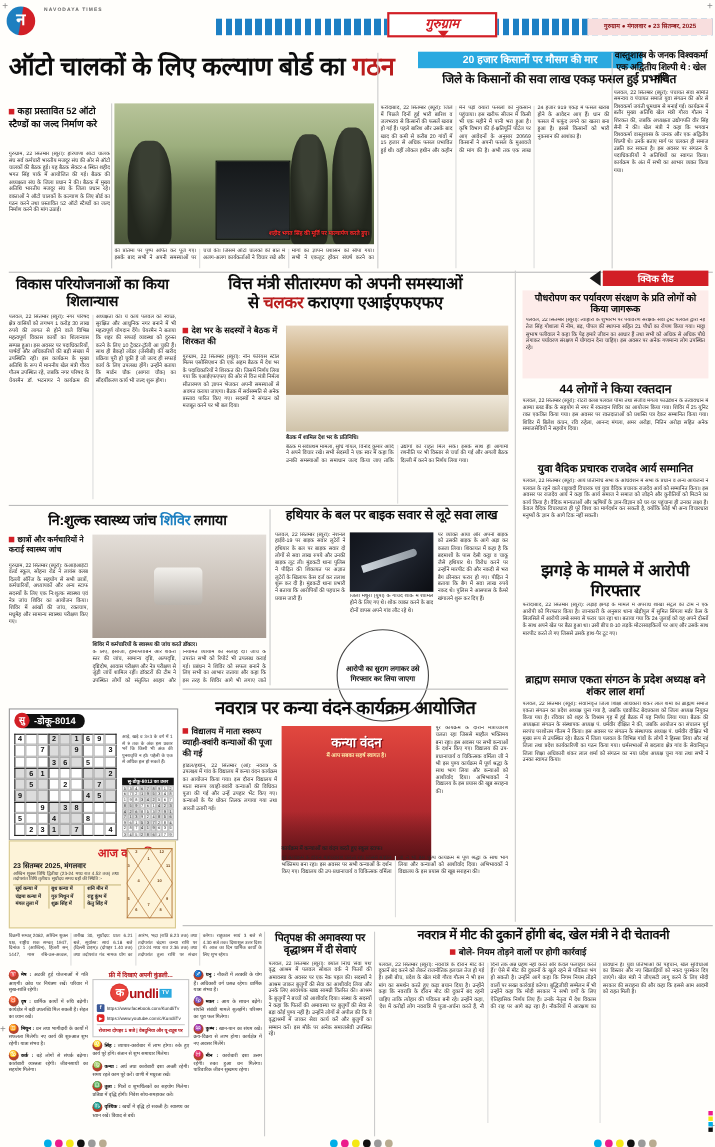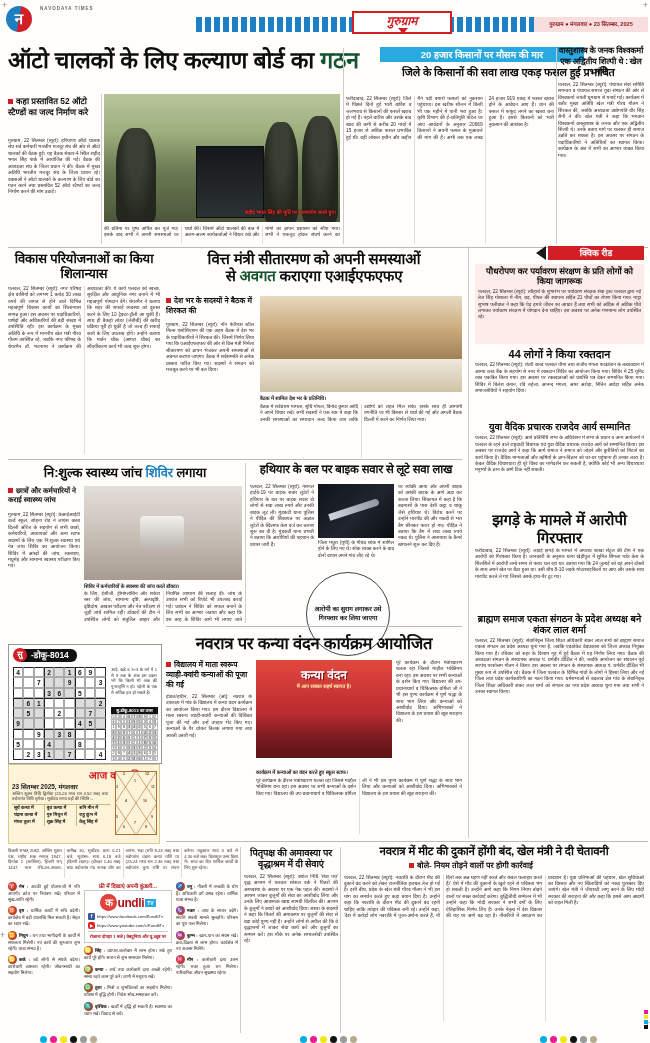--- a/index.html
+++ b/index.html
@@ -17,21 +17,21 @@
   
   #mast-logo{width:26px;height:26px;border-radius:50%;background:linear-gradient(100deg,#1d7fc0 48%,#d21f26 52%);color:#fff;font-weight:800;font-size:15px;text-align:center;line-height:26px;}
   #mast-small{font-size:4.5px;color:#666;letter-spacing:1px;font-weight:700;}
   #mast-title{background:#d21f26;color:#fff;font-weight:800;font-size:14.5px;text-align:center;line-height:23px;width:152px;height:23px;box-shadow:2px 2px 0 #8c1114;}
   #stripes{height:15px;background:repeating-linear-gradient(90deg,#1d80c4 0 6px,#fff 6px 9px);}
   #badge{background:#fff;border:2px solid #d21f26;color:#d21f26;font-weight:800;font-style:italic;font-size:12px;text-align:center;line-height:17px;height:19px;width:96px;}
   #badge::after{content:"";position:absolute;left:44px;bottom:-7px;border:5px solid transparent;border-top:6px solid #d21f26;}
   #datebox{background:#f8dede;color:#8a1518;font-weight:700;font-size:5.6px;text-align:center;line-height:15px;height:15px;width:114px;}
   
   .hl{font-weight:800;color:#0d0d0d;letter-spacing:-0.2px;}
-  .red{color:#14532d;}
+  .red{color:#b91c1c;}
   .blue{color:#1d7fc0;}
   #farm-band{background:#29a9e0;color:#fff;font-weight:700;font-size:9.5px;text-align:center;line-height:15px;height:15px;}
   
   .photo{overflow:hidden;}
   .ph-cap-on{position:absolute;right:4px;bottom:6px;color:#ff2a2a;font-weight:700;font-size:5.2px;text-shadow:0 0 2px #000;}
   #photo1{background:linear-gradient(180deg,#b8c49a 0%,#9daf7e 30%,#6b7a52 60%,#4c573b 100%);}
   #photo1 .fig{position:absolute;background:radial-gradient(ellipse at 50% 20%,#3a3f33 0 30%,#23271e 70%);border-radius:40% 40% 10% 10%;}
   #photo1 .mon{position:absolute;left:92px;top:52px;width:66px;height:70px;background:linear-gradient(180deg,#15181a,#2c3134);border:1px solid #0c0e10;}
   #photo2{background:linear-gradient(180deg,#e8d9c2 0%,#c9a97a 35%,#9a7c55 70%,#6e583c 100%);}
   #photo2 .tbl{position:absolute;left:0;bottom:0;width:100%;height:34%;background:linear-gradient(180deg,#efe8da,#cfc2a8);}
@@ -149,21 +149,21 @@
   <div class="abs vline" style="left:343px;top:48px;height:196px"></div>
   <div class="abs vline" style="left:556px;top:48px;height:196px"></div>
   <div class="abs hline" style="left:8px;top:247px;width:640px"></div>
 
   <div class="abs" style="left:8px;top:252px;width:152px">
     <div class="hl" style="font-size:13px;line-height:1.15;text-align:center">विकास परियोजनाओं का किया शिलान्यास</div>
     <div class="body cols2" style="margin-top:4px;height:168px">पलवल, 22 सितम्बर (ब्यूरो): नगर परिषद क्षेत्र वासियों को लगभग 1 करोड़ 30 लाख रुपये की लागत से होने वाले विभिन्न महत्वपूर्ण विकास कार्यों का शिलान्यास सम्पन्न हुआ। इस अवसर पर पदाधिकारियों, पार्षदों और अधिकारियों की बड़ी संख्या में उपस्थिति रही। इस कार्यक्रम के मुख्य अतिथि के रूप में माननीय खेल मंत्री गौरव गौतम उपस्थित रहे, जबकि नगर परिषद के चेयरमैन डॉ. भटनागर ने कार्यक्रम की अध्यक्षता की। ये कार्य पलवल को स्वच्छ, सुरक्षित और आधुनिक नगर बनाने में भी महत्वपूर्ण योगदान देंगे। चेयरमैन ने बताया कि शहर की सफाई व्यवस्था को दुरुस्त करने के लिए 10 ट्रैक्टर-ट्रॉली आ चुकी हैं। साथ ही बैकहो लोडर (जेसीबी) की खरीद प्रक्रिया पूरी हो चुकी है जो जल्द ही सफाई कार्य के लिए उपलब्ध होंगे। उन्होंने बताया कि मार्डन चौक (आगरा चौक) का सौंदर्यीकरण कार्य भी जल्द शुरू होगा।</div>
   </div>
 
   <div class="abs" style="left:166px;top:250px;width:296px">
-    <div class="hl" style="font-size:15px;line-height:1.15;text-align:center"><span>वित्त मंत्री सीतारमण को अपनी समस्याओं</span><br><span>से </span><span class="red">अवगत</span><span> कराएगा एआईएफएफए</span></div>
+    <div class="hl" style="font-size:15px;line-height:1.15;text-align:center"><span>वित्त मंत्री सीतारमण को अपनी समस्याओं</span><br><span>से </span><span class="red">चलकर</span><span> कराएगा एआईएफएफए</span></div>
   </div>
   <div class="abs kick" style="left:166px;top:296px;width:88px">देश भर के सदस्यों ने बैठक में शिरकत की</div>
   <div class="abs body" style="left:166px;top:322px;width:88px;height:136px">गुरुग्राम, 22 सितम्बर (ब्यूरो): नॉन फेरियस स्टील मिल्स एसोसिएशन की एक अहम बैठक में देश भर के पदाधिकारियों ने शिरकत की। जिसमें निर्णय लिया गया कि एआईएफएफए की ओर से वित्त मंत्री निर्मला सीतारमण को ज्ञापन भेजकर अपनी समस्याओं से अवगत कराया जाएगा। बैठक में सर्वसम्मति से अनेक प्रस्ताव पारित किए गए। सदस्यों ने संगठन को मजबूत करने पर भी बल दिया।</div>
   <div id="photo2" class="abs photo" style="left:260px;top:296px;width:202px;height:96px">
       <span class="tbl"></span>
     </div>
   <div class="abs cap" style="left:260px;top:395px;width:202px">बैठक में शामिल देश भर के प्रतिनिधि।</div>
   <div class="abs body cols2" style="left:260px;top:404px;width:202px;height:54px">बैठक में सर्वप्रथम मामला, सुधि गोयल, विनोद कुमार आदि ने अपने विचार रखे। सभी सदस्यों ने एक स्वर में कहा कि उनकी समस्याओं का समाधान जल्द किया जाए ताकि उद्योगों को राहत मिल सके। इसके साथ ही आगामी रणनीति पर भी विस्तार से चर्चा की गई और अगली बैठक दिल्ली में करने का निर्णय लिया गया।</div>
 
   <div id="quick" class="abs" style="left:468px;top:246px;width:176px;height:592px;box-sizing:border-box">
@@ -213,21 +213,21 @@
       <span class="knife"></span>
     </div>
   <div class="abs body" style="left:318px;top:540px;width:76px;height:30px">जिला मथुरा (यूपी) के गौचंद शोक में शामिल होने के लिए गए थे। शोक व्यक्त करने के बाद दोनों वापस अपने गांव लौट रहे थे।</div>
   <div class="abs body" style="left:398px;top:484px;width:64px;height:140px">पर व्यक्ति आया और अपनी बाइक को उसकी बाइक के आगे अड़ा कर कब्जा लिया। शिकायत में कहा है कि बदमाशों के पास देसी कट्टा व चाकू जैसे हथियार थे। विरोध करने पर उन्होंने मारपीट की और नकदी से भरा बैग छीनकर फरार हो गए। पीड़ित ने बताया कि बैग में सवा लाख रुपये नकद थे। पुलिस ने आसपास के कैमरे खंगालने शुरू कर दिए हैं।</div>
   <div id="loot-circle" class="abs" style="left:306px;top:572px">आरोपी का सुराग लगाकर उसे गिरफ्तार कर लिया जाएगा</div>
 
   <div class="abs hline" style="left:166px;top:626px;width:296px"></div>
   <div class="abs hl" style="left:166px;top:631px;width:296px;font-size:16.5px;text-align:center">नवरात्र पर कन्या वंदन कार्यक्रम आयोजित</div>
   <div class="abs kick" style="left:166px;top:660px;width:86px">विद्यालय में माता स्वरूप व्याही-क्वांरी कन्याओं की पूजा की गई</div>
   <div class="abs body" style="left:166px;top:694px;width:86px;height:140px">होडल/हथीन, 22 सितम्बर (ओ): नवरात्र के उपलक्ष्य में गांव के विद्यालय में कन्या वंदन कार्यक्रम का आयोजन किया गया। इस दौरान विद्यालय में माता स्वरूप व्याही-क्वांरी कन्याओं की विधिवत पूजा की गई और उन्हें उपहार भेंट किए गए। कन्याओं के पैर धोकर तिलक लगाया गया तथा आरती उतारी गई।</div>
-  <div id="photo4" class="abs photo" style="left:256px;top:660px;width:136px;height:98px">
+  <div id="photo4" class="abs photo" style="left:256px;top:660px;width:136px;height:122px">
     <div class="bans" style="font-size:12px;margin-top:6px;color:#fff;text-shadow:1px 1px 0 #7a1016">कन्या वंदन</div>
     <div class="bans" style="font-size:5px;color:#ffe9a8">मैं आप सबका सहर्ष स्वागत है।</div>
     <div style="position:absolute;bottom:0;left:0;width:100%;height:44px;background:linear-gradient(180deg,transparent,#5c1317)"></div>
   </div>
   <div class="abs body" style="left:396px;top:660px;width:66px;height:106px">पूरे कार्यक्रम के दौरान मंत्रोच्चारण चलता रहा जिससे माहौल भक्तिमय बना रहा। इस अवसर पर सभी कन्याओं के दर्शन किए गए। विद्यालय की उप-प्रधानाचार्य व चिकित्सक वर्मिला जी ने भी इस पुण्य कार्यक्रम में पूर्ण श्रद्धा के साथ भाग लिया और कन्याओं को आशीर्वाद दिया। अभिभावकों ने विद्यालय के इस प्रयास की खूब सराहना की।</div>
   <div class="abs cap" style="left:256px;top:769px;width:136px">कार्यक्रम में कन्याओं का वंदन करते हुए स्कूल स्टाफ।</div>
   <div class="abs body cols2" style="left:256px;top:778px;width:206px;height:56px">पूरे कार्यक्रम के दौरान मंत्रोच्चारण चलता रहा जिससे माहौल भक्तिमय बना रहा। इस अवसर पर सभी कन्याओं के दर्शन किए गए। विद्यालय की उप-प्रधानाचार्य व चिकित्सक वर्मिला जी ने भी इस पुण्य कार्यक्रम में पूर्ण श्रद्धा के साथ भाग लिया और कन्याओं को आशीर्वाद दिया। अभिभावकों ने विद्यालय के इस प्रयास की खूब सराहना की।</div>
 
   <div id="sudoku-box" class="abs" style="left:8px;top:644px;width:152px;height:118px">
     <div id="sud-head">

